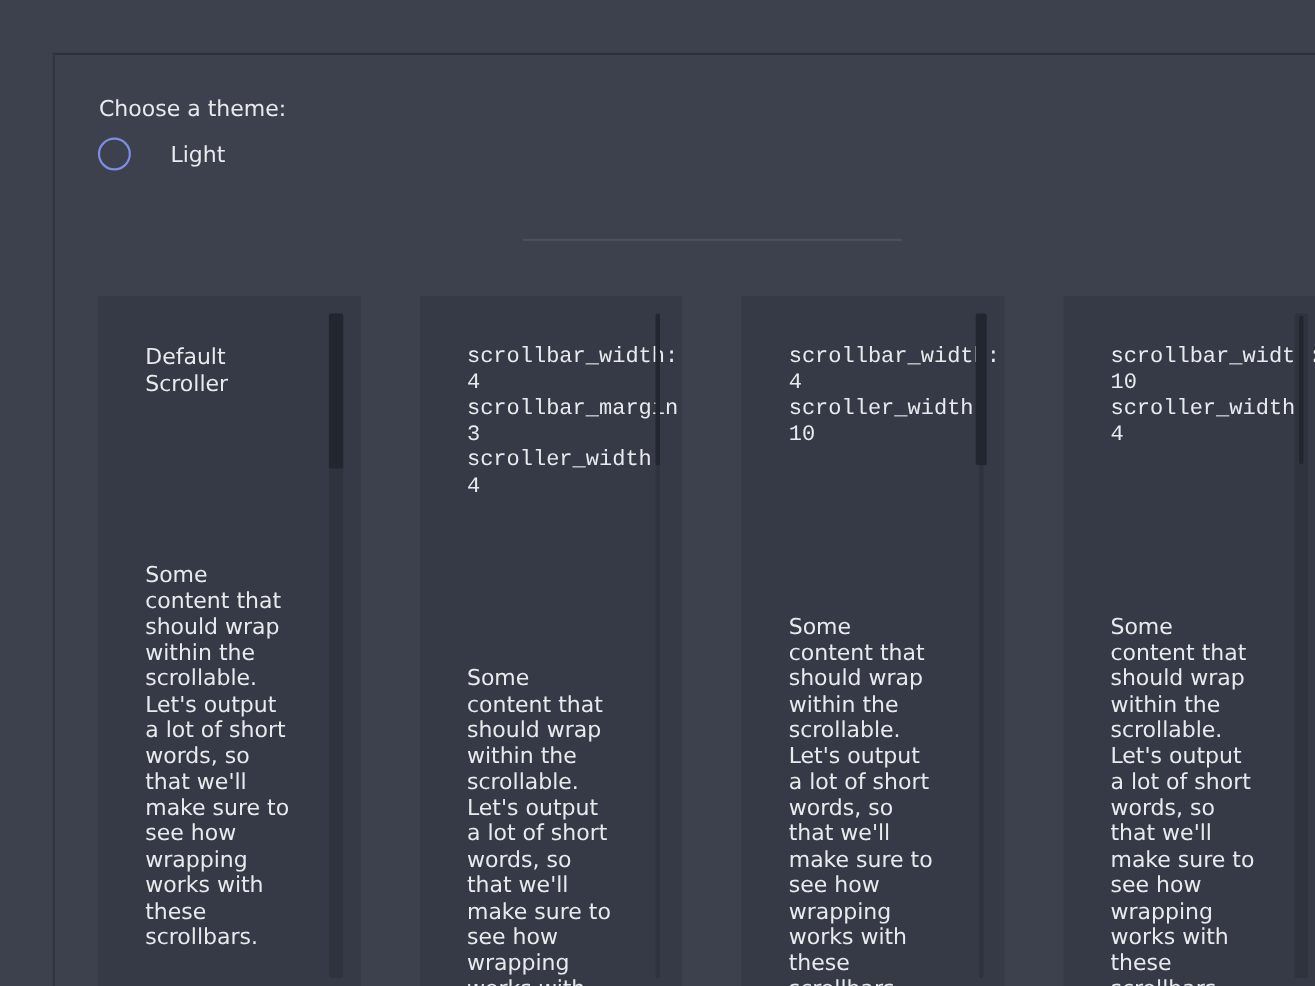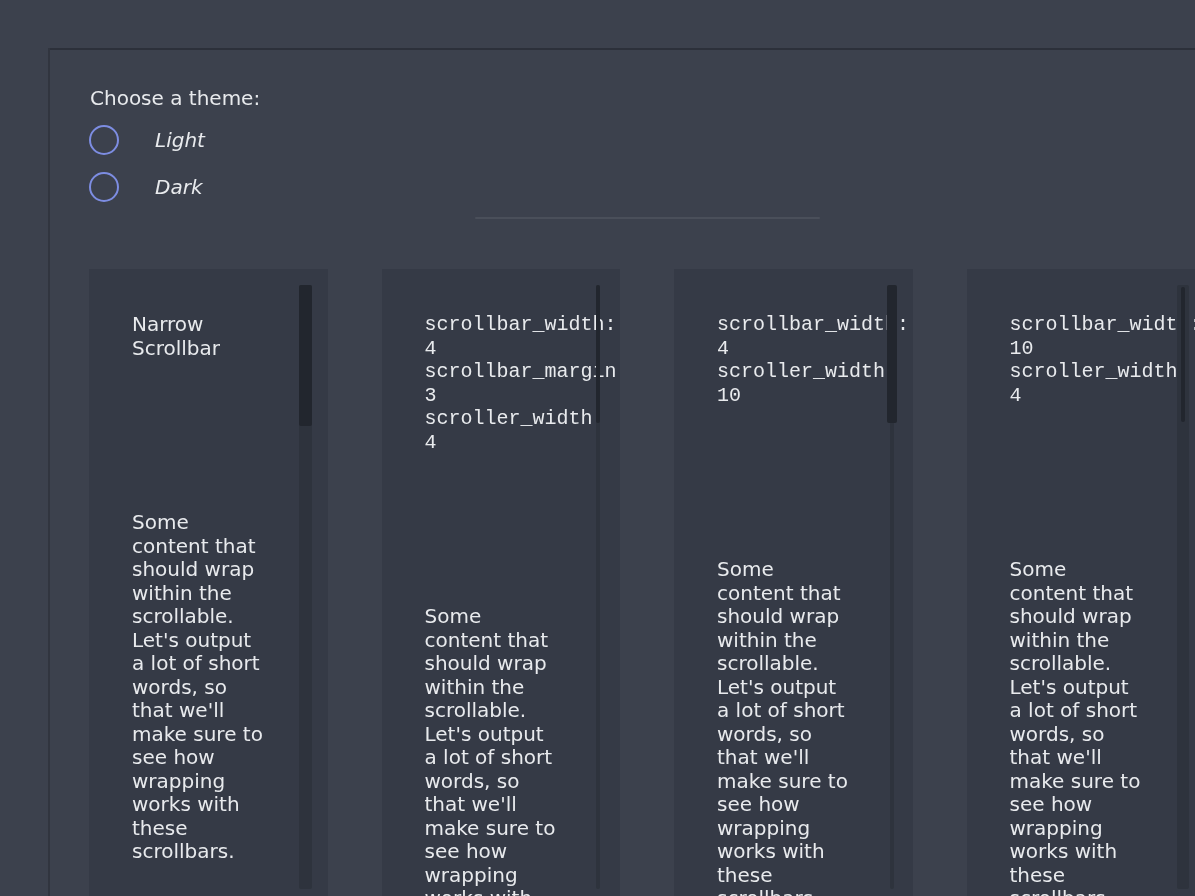--- a/index.html
+++ b/index.html
@@ -32,21 +32,21 @@
     display: flex; align-items: center; justify-content: center;
     margin-left: -1px;
   }
   .radio-dot {
     width: 16px; height: 16px;
     border-radius: 50%;
     background: #7b8ce2;
     display: none;
   }
   .radio-row.selected .radio-dot { display: block; }
-  .radio-text { margin-left: 20px; line-height: 24px; font-style: italic; }
+  .radio-text { margin-left: 20px; line-height: 24px; }
 
   
   .divider {
     position: absolute; top: 169px; left: 427px;
     width: 345px; height: 2px;
     background: #4a4f5a; border-radius: 1px;
   }
 
   
   .panels {
@@ -96,35 +96,29 @@
 <div class="theme-section">
   <div class="theme-label">Choose a theme:</div>
 
   <div class="radio-row">
     <span class="radio-circle">
       
     </span>
     <span class="radio-text">Light</span>
   </div>
 
-  <div class="radio-row selected">
-    <span class="radio-circle">
-      <span class="radio-dot"></span>
-    </span>
-    <span class="radio-text">Dark</span>
-  </div>
 </div>
 
 <div class="divider"></div>
 
 <div class="panels">
 
   <div class="panel v-default">
     <div class="panel-inner">
-      <div class="panel-title">Narrow Scrollbar</div>
+      <div class="panel-title">Default Scroller</div>
       <div class="panel-props"></div>
       <div class="panel-spacer"></div>
       <div class="panel-content">Some content that
 should wrap within the
 scrollable. Let's output
 a lot of short words, so
 that we'll make sure to
 see how wrapping
 works with these
 scrollbars.</div>

